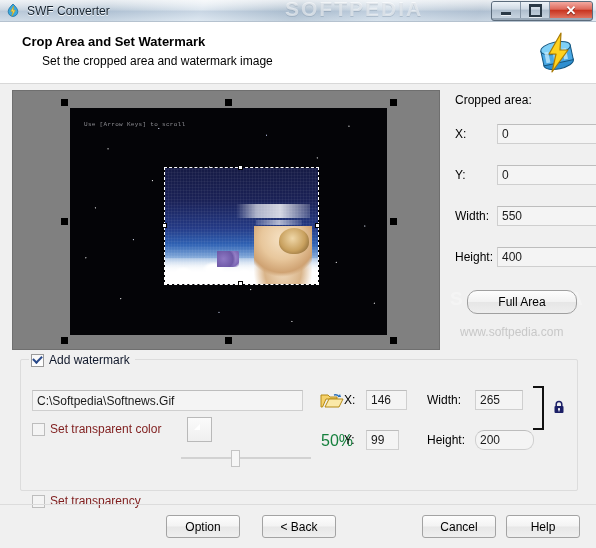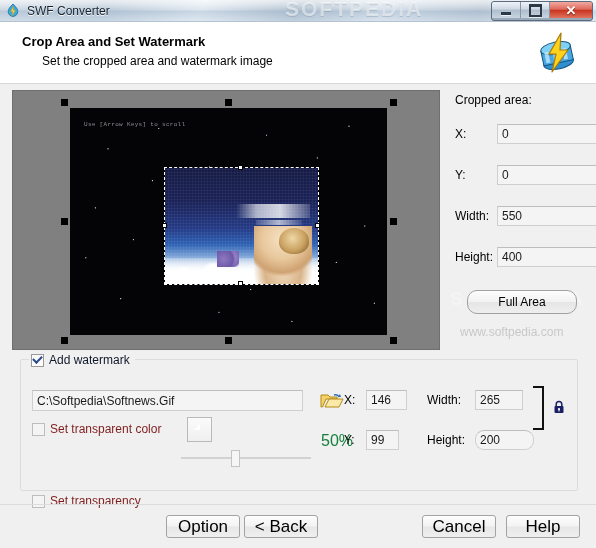--- a/index.html
+++ b/index.html
@@ -582,21 +582,21 @@
     width: 596px;
     height: 43px;
     border-top: 1px solid #dcdcdc;
   }
   .dlg-button {
     position: absolute;
     top: 10px;
     width: 74px;
     height: 23px;
     font-family: "Liberation Sans", sans-serif;
-    font-size: 17px;
+    font-size: 12px;
     color: #000000;
     background: linear-gradient(to bottom, #fdfdfd 0%, #f3f3f3 48%, #e7e7e7 52%, #efefef 100%);
     border: 1px solid #a3a3a3;
     border-radius: 3px;
     cursor: default;
   }
   .dlg-button.default {
     border: 1px solid #2a7fc9;
     box-shadow: 0 0 0 1px #9fd0f2 inset;
     background: linear-gradient(to bottom, #f7fcff 0%, #e6f4fd 48%, #d3ecfb 52%, #e9f6fe 100%);
@@ -770,19 +770,19 @@
           <path d="M3.2 6 V4.2 a2.8 2.8 0 0 1 5.6 0 V6" fill="none" stroke="#1b1f66" stroke-width="1.5"></path>
           <rect x="1.5" y="6" width="9" height="7" rx="1" fill="#1b1f66"></rect>
           <circle cx="6" cy="9" r="1.1" fill="#ffffff"></circle>
           <rect x="5.45" y="9" width="1.1" height="2.4" fill="#ffffff"></rect>
         </svg>
       </div>
     </div>
 
     <div id="button-bar">
       <button class="dlg-button" style="left:166px;">Option</button>
-      <button class="dlg-button" style="left:244px;padding-left:6px;">&lt; Back</button>
+      <button class="dlg-button" style="left:262px;padding-left:6px;">&lt; Back</button>
       <button class="dlg-button" style="left:422px;">Cancel</button>
       <button class="dlg-button" style="left:506px;">Help</button>
     </div>
 
   </div>
 </div>
 
 </body></html>

